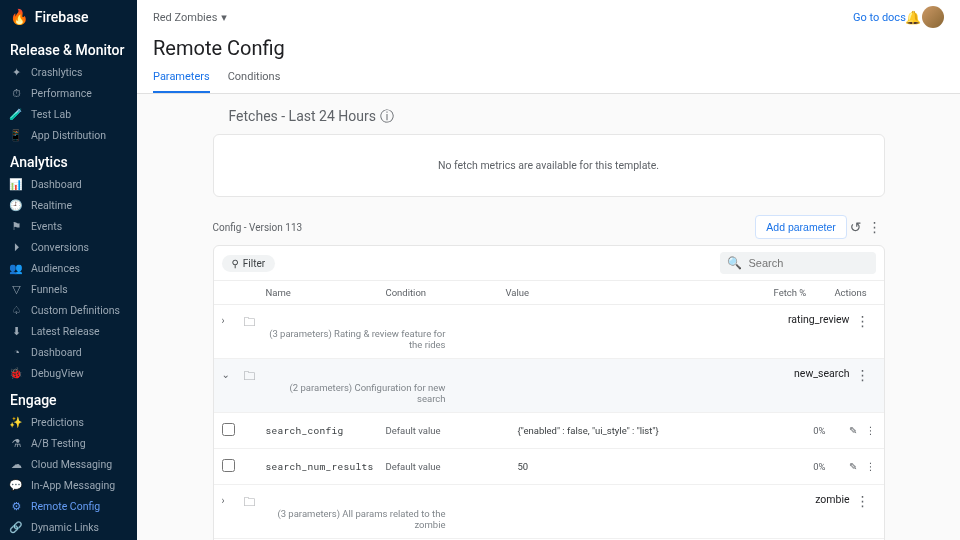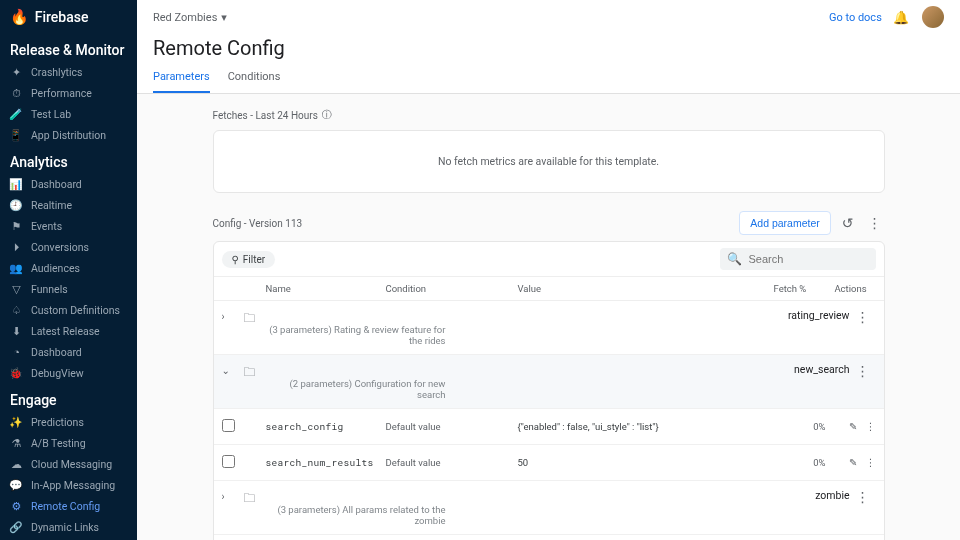--- a/index.html
+++ b/index.html
@@ -6,50 +6,50 @@
 body { font-family: -apple-system, BlinkMacSystemFont, "Segoe UI", Roboto, sans-serif; font-size: 12px; color: #1a1a1a; background: #f6f7f9; width: 960px; height: 540px; overflow: hidden; }
 .app { display: flex; height: 100%; }
 .sidebar { width: 137px; background: #051e34; color: #9aa7b3; display: flex; flex-direction: column; overflow-y: auto; }
 .sb-logo { display: flex; align-items: center; gap: 6px; padding: 8px 10px; color: #fff; font-size: 14px; font-weight: 500; }
 .sb-logo .flame { color: #ffa000; font-size: 15px; }
 .sb-section { padding: 8px 10px 4px; color: #fff; font-size: 14px; font-weight: 500; }
 .sb-item { display: flex; align-items: center; gap: 8px; padding: 4px 10px; font-size: 10.5px; cursor: pointer; }
 .sb-item.active { color: #669df6; }
 .sb-item .ico { width: 13px; display: inline-flex; justify-content: center; font-size: 11px; }
 .main { flex: 1; background: #fff; display: flex; flex-direction: column; overflow: hidden; }
-.topbar { display: flex; align-items: center; padding: 6px 16px; gap: 12px; }
+.topbar { display: flex; align-items: center; padding: 6px 16px; }
 .topbar .proj { color: #5f6368; font-size: 11px; display: flex; align-items: center; gap: 4px; cursor: pointer; }
 .topbar .spacer { flex: 1; }
 .topbar .docs { color: #1a73e8; font-size: 11px; cursor: pointer; }
 .topbar .bell { color: #5f6368; cursor: pointer; font-size: 13px; }
 .topbar .avatar { width: 22px; height: 22px; border-radius: 50%; background: linear-gradient(135deg,#c96,#863); }
 .page-head { padding: 2px 16px 0; }
 .page-title { font-size: 20px; font-weight: 400; color: #202124; }
 .tabs { display: flex; gap: 18px; padding: 10px 16px 0; border-bottom: 1px solid #e0e0e0; }
 .tab { padding-bottom: 8px; font-size: 11px; color: #5f6368; cursor: pointer; border-bottom: 2px solid transparent; }
 .tab.active { color: #1a73e8; border-bottom-color: #1a73e8; }
 .content { flex: 1; overflow-y: auto; background: #fafafa; padding: 14px 0 20px; position: relative; }
 .section { margin: 0 auto; width: 672px; }
-.fetch-lbl { font-size: 10px; color: #5f6368; margin-bottom: 8px; display: flex; align-items: center; gap: 4px; }
+.fetch-lbl { font-size: 14px; color: #5f6368; margin-bottom: 8px; display: flex; gap: 4px; margin-left: 16px; }
 .card { background: #fff; border: 1px solid #e6e6e6; border-radius: 6px; }
 .empty-card { padding: 24px; text-align: center; color: #5f6368; font-size: 10.5px; }
 .cfg-header { display: flex; align-items: center; justify-content: space-between; margin: 18px 0 6px; }
 .cfg-ver { font-size: 10px; color: #5f6368; }
-.cfg-actions { display: flex; align-items: center; gap: 8px; }
+.cfg-actions { display: flex; align-items: center; gap: 0; }
 .btn-add { border: 1px solid #d2e3fc; color: #1a73e8; background: #fff; padding: 5px 10px; border-radius: 4px; font-size: 10.5px; cursor: pointer; }
 .icon-btn { color: #5f6368; cursor: pointer; font-size: 14px; padding: 3px; }
 .filter-row { display: flex; align-items: center; padding: 6px 8px; gap: 10px; border-bottom: 1px solid #eee; }
 .chip { background: #f1f3f4; border-radius: 12px; padding: 3px 10px; font-size: 10px; color: #3c4043; display: flex; align-items: center; gap: 4px; cursor: pointer; }
 .search-box { flex: 1; max-width: 156px; margin-left: auto; background: #f1f3f4; border-radius: 4px; display: flex; align-items: center; padding: 4px 8px; gap: 6px; }
 .search-box input { border: 0; background: transparent; outline: none; font-size: 11px; flex: 1; }
 .thead { display: flex; padding: 6px 8px; font-size: 9.5px; color: #5f6368; border-bottom: 1px solid #eee; }
 .col-chev { width: 22px; }
 .col-ico { width: 22px; }
 .col-name { width: 120px; }
-.col-cond { width: 132px; }
+.col-cond { width: 120px; }
 .col-val { flex: 1; }
 .col-fetch { width: 52px; text-align: left; }
 .col-act { width: 50px; text-align: center; }
 .group-row { display: flex; align-items: flex-start; padding: 8px; border-bottom: 1px solid #f0f0f0; }
 .group-row .chev { width: 22px; color: #5f6368; cursor: pointer; font-size: 10px; padding-top: 2px; }
 .group-row .fold { width: 22px; font-size: 12px; color: #5f6368; }
 .group-row .gtext { flex: 1; text-align: right; }
 .group-row .gname { font-size: 10.5px; color: #202124; }
 .group-row .gdesc { font-size: 9.5px; color: #80868b; margin-top: 2px; max-width: 180px; }
 .group-row .more { color: #5f6368; cursor: pointer; font-size: 14px; padding: 0 6px; }

